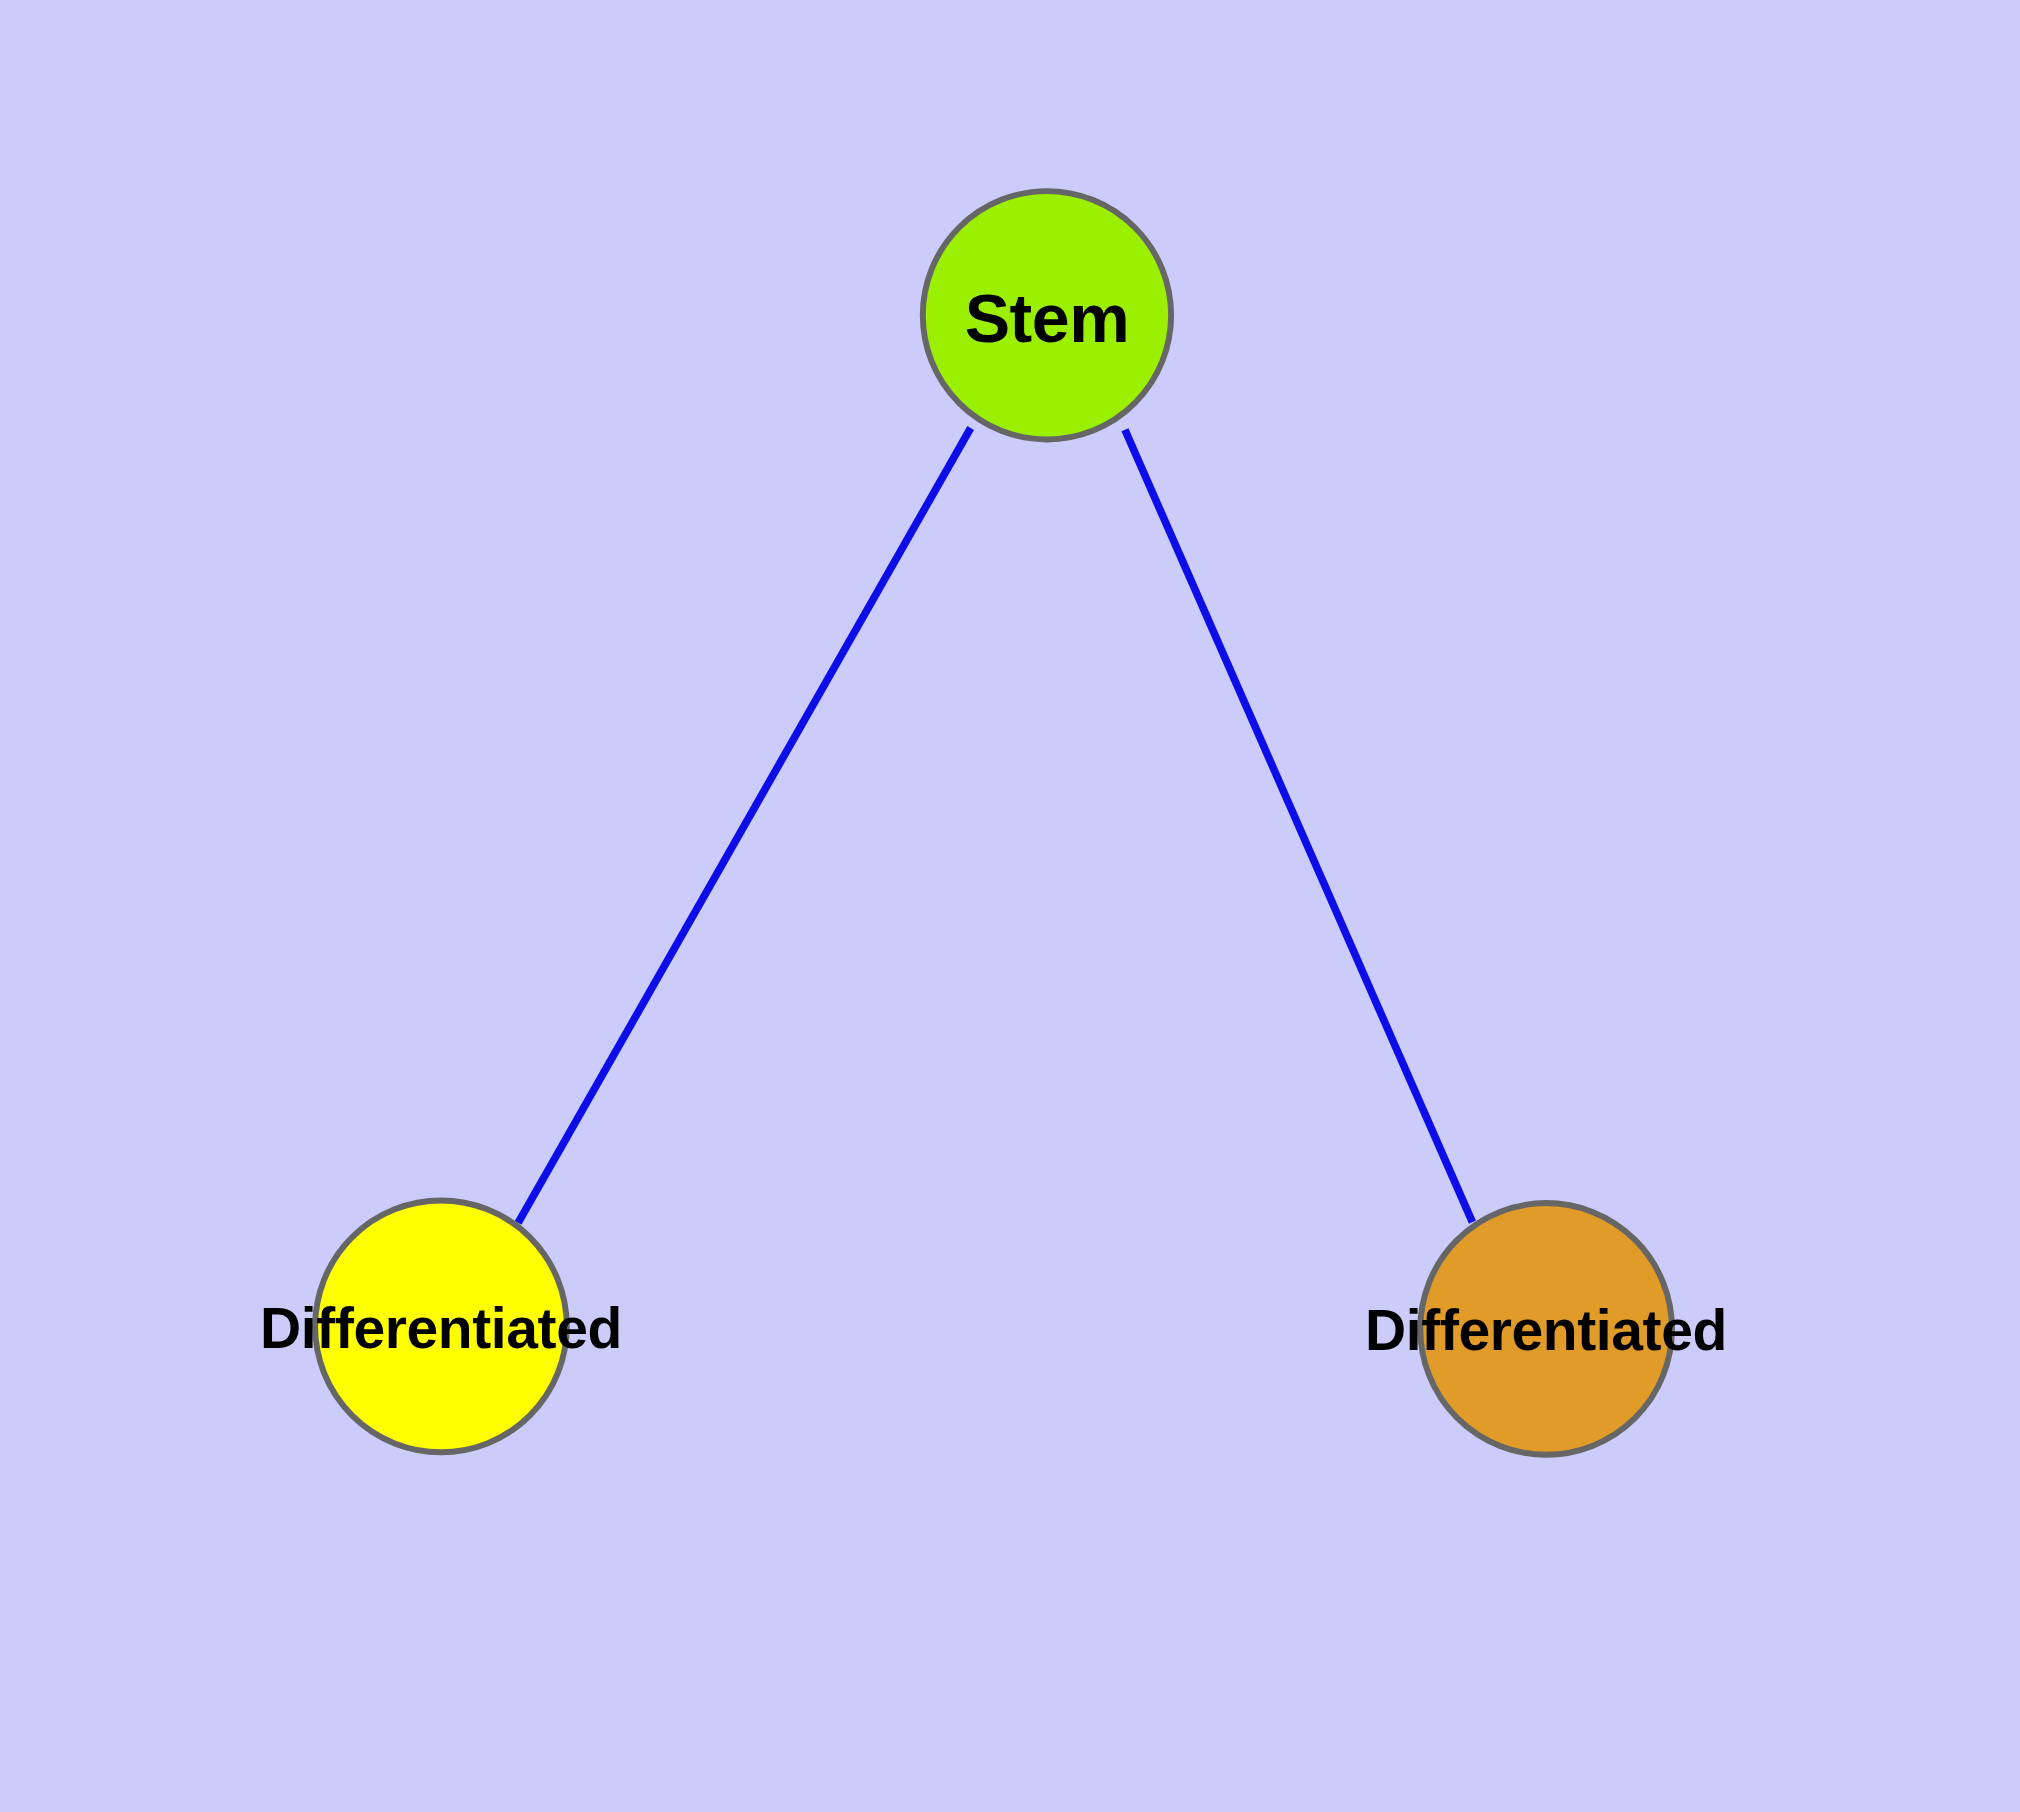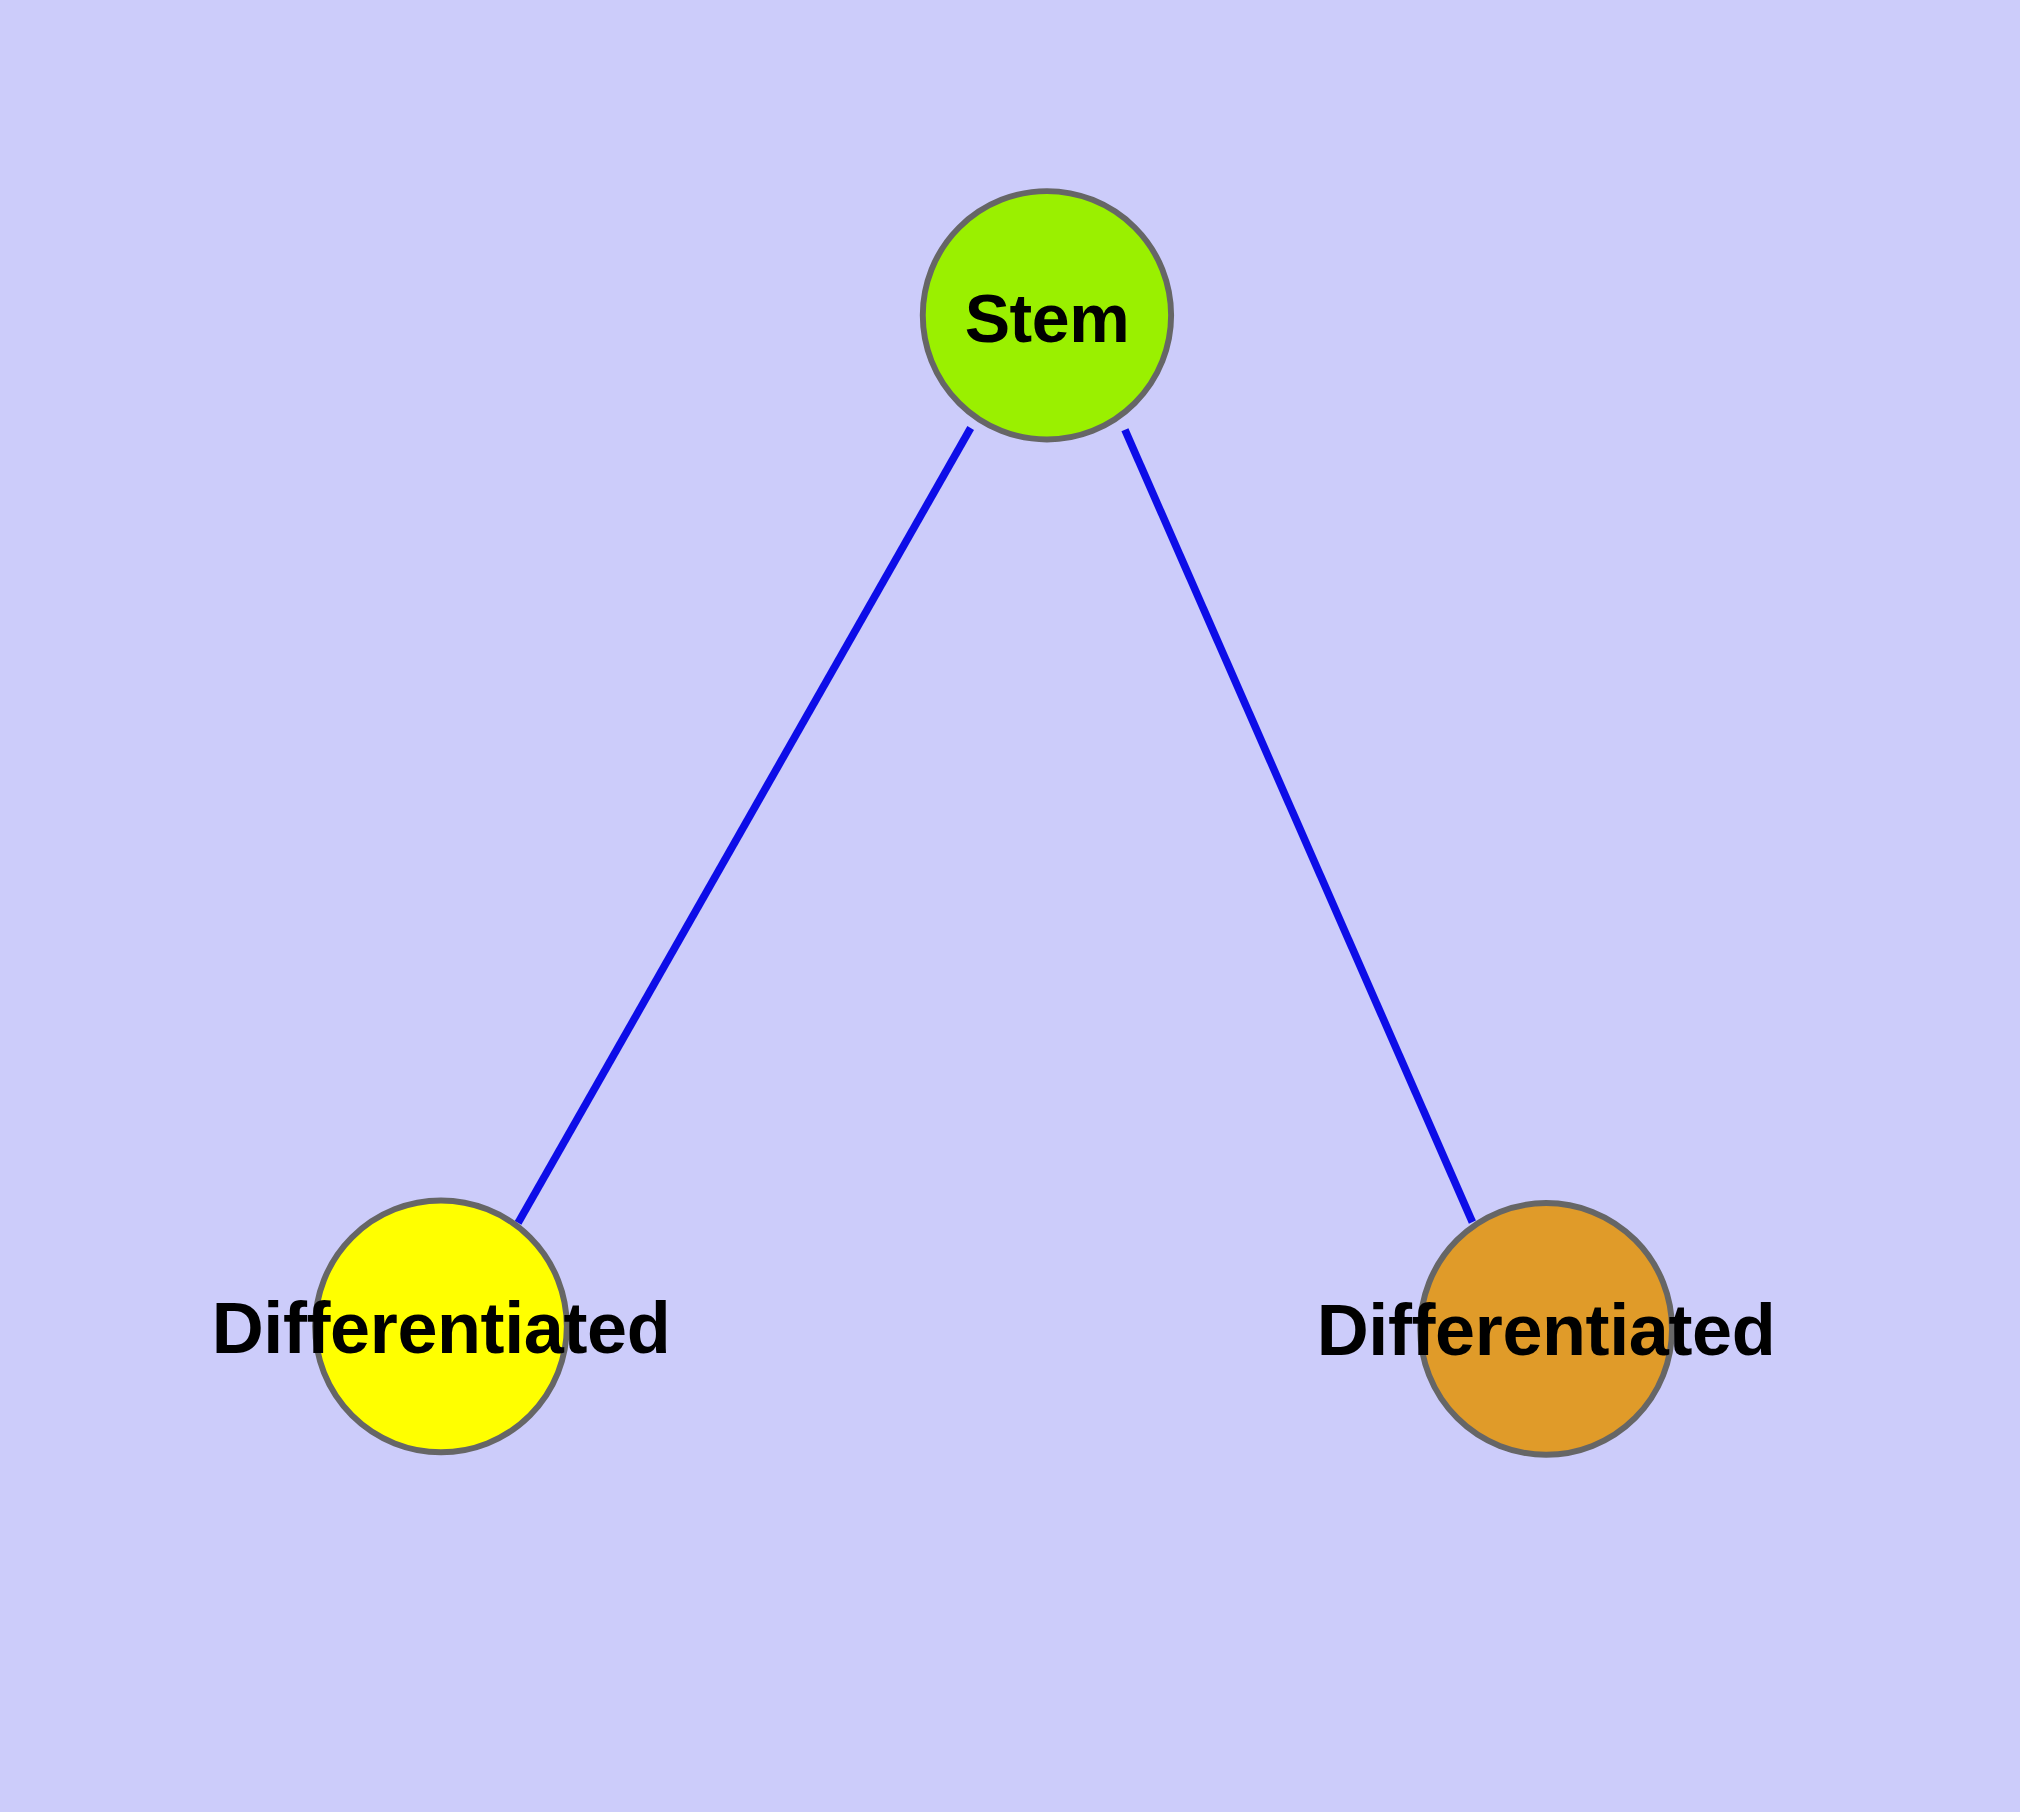--- a/index.html
+++ b/index.html
@@ -36,21 +36,21 @@
     font-family: "Liberation Sans", "DejaVu Sans", sans-serif;
     white-space: nowrap;
     line-height: 1.08;
     letter-spacing: -0.4px;
     pointer-events: none;
   }
   .node-label.stem {
     font-size: 68px;
   }
   .node-label.leaf {
-    font-size: 72px;
+    font-size: 57px;
   }
 </style>
 </head>
 <body>
 
 <div id="canvas" style="background: rgb(204, 204, 250); width: 2021px; height: 1812px;">
 
   <svg id="graph-svg" viewBox="0 0 2384 2138">
     <g>
       <line x1="1145" y1="505" x2="611" y2="1443" stroke="#0d0de8" stroke-width="9" stroke-linecap="butt"></line>

